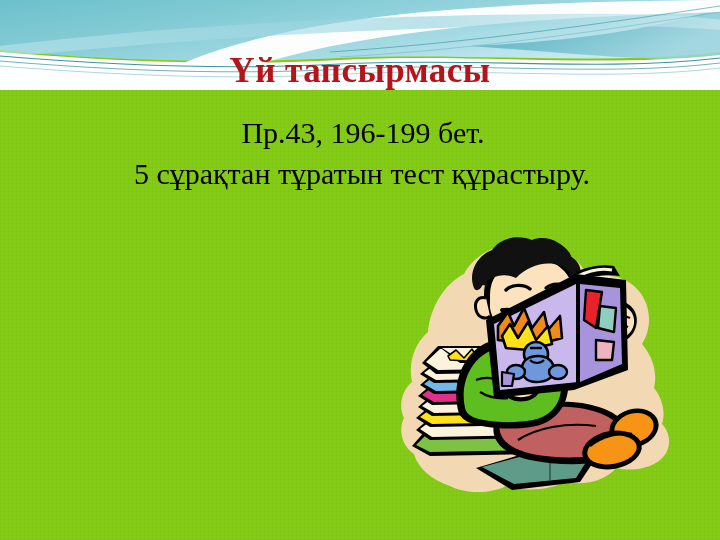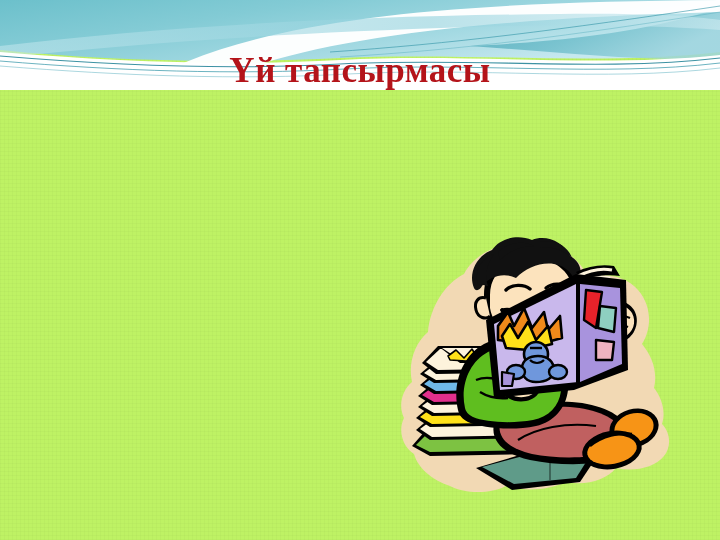--- a/index.html
+++ b/index.html
@@ -12,21 +12,21 @@
     height: 540px;
     overflow: hidden;
     font-family: "Liberation Serif", "DejaVu Serif", serif;
     background: #ffffff;
   }
 
   #slide {
     position: relative;
     width: 720px;
     height: 540px;
-    background: #bef264;
+    background: #84cc16;
     overflow: hidden;
   }
 
   
   #paper-texture {
     position: absolute;
     inset: 0;
     background-image:
       repeating-linear-gradient(0deg,   rgba(0,0,0,0.018) 0px, rgba(0,0,0,0.018) 1px, rgba(0,0,0,0) 1px, rgba(0,0,0,0) 4px),
       repeating-linear-gradient(90deg,  rgba(0,0,0,0.018) 0px, rgba(0,0,0,0.018) 1px, rgba(0,0,0,0) 1px, rgba(0,0,0,0) 4px);
@@ -133,20 +133,24 @@
       <path d="M0,66 C125,76 238,80 348,74 C478,67 604,82 720,68" fill="none" stroke="#55aebd" stroke-width="0.9" opacity="0.55"></path>
       <path d="M330,52 C450,44 560,30 720,6" fill="none" stroke="#2e93a5" stroke-width="1" opacity="0.6"></path>
       <path d="M340,57 C460,50 570,36 720,12" fill="none" stroke="#55aebd" stroke-width="0.9" opacity="0.5"></path>
     </svg>
   </div>
 
   <div id="title" style="color: rgb(180, 20, 26);">
     <span>Үй тапсырмасы</span>
   </div>
 
+  <div id="body-text" style="color: rgb(0, 0, 0);">
+    <span class="body-line" id="line-1">Пр.43,  196-199 бет.</span>
+    <span class="body-line" id="line-2">5 сұрақтан тұратын тест  құрастыру.</span>
+  </div>
 
   <div id="illustration">
     <svg viewBox="0 0 300 290" xmlns="http://www.w3.org/2000/svg">
 
       <g>
         <path d="M74,42 C86,18 120,6 152,12 C176,16 192,30 198,46
                  C214,40 236,44 248,58 C262,74 262,96 252,112
                  C262,124 268,140 264,156 C272,166 276,180 272,192
                  C280,200 282,214 274,224 C264,236 244,240 226,236
                  C216,248 196,254 176,250 C158,258 136,260 116,254

